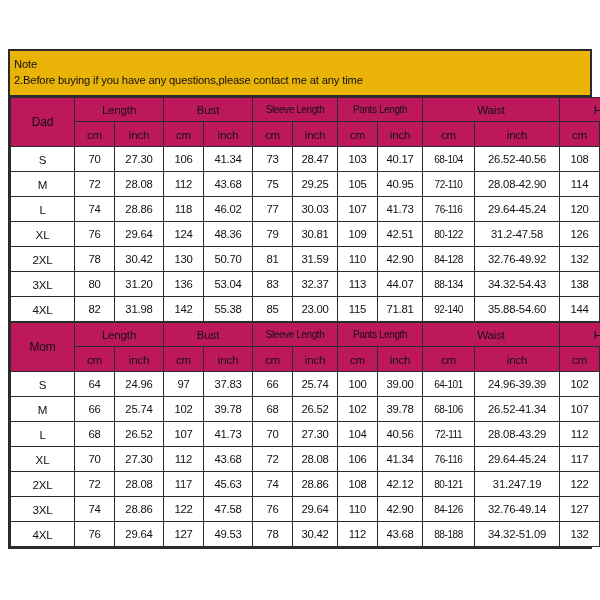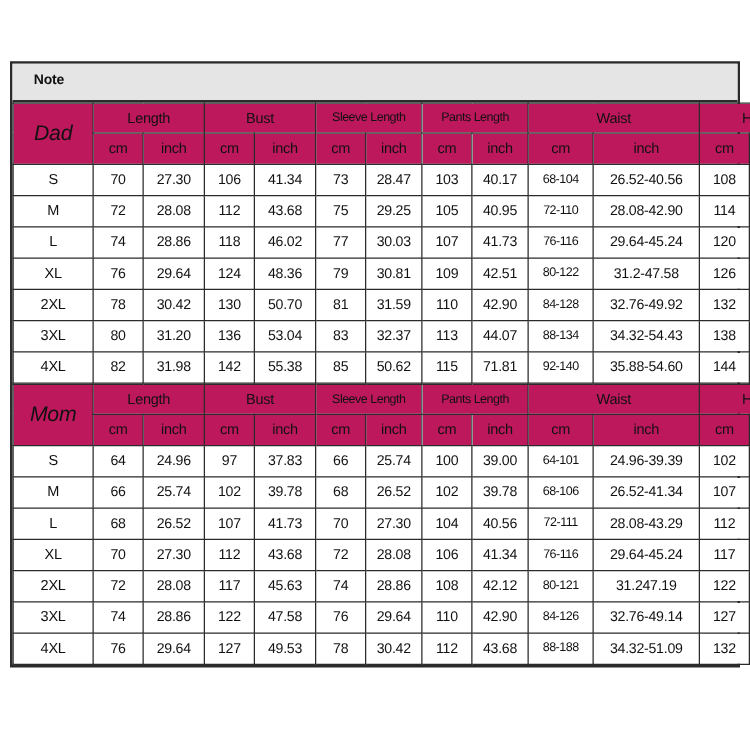--- a/index.html
+++ b/index.html
@@ -24,24 +24,23 @@
     position: absolute;
     left: 8px;
     top: 49px;
     width: 584px;
     border: 2px solid #2b2b2b;
     background: #ffffff;
     box-sizing: border-box;
   }
   
   .note {
-    padding: 6px 8px 7px 17px;
+    padding: 6px 8px 7px 4px;
     border-bottom: 2px solid #2b2b2b;
-    background: #e5e5e5;
-    font-weight: bold;
+    background: #eab308;
   }
   .note-line {
     font-size: 11.2px;
     line-height: 15.6px;
     white-space: nowrap;
     letter-spacing: -0.15px;
     color: #111111;
   }
   
   table.size-table {
@@ -67,22 +66,21 @@
     background: #be185d;
     font-size: 11.6px;
   }
   table.size-table thead td.grp {
     height: 23px;
   }
   table.size-table thead td.unit {
     height: 24px;
   }
   table.size-table thead td.corner {
-    font-size: 17px;
-    font-style: italic;
+    font-size: 12px;
   }
   table.size-table tbody td {
     background: #ffffff;
   }
   table.size-table tbody td.sz {
     font-size: 11.6px;
   }
   table.size-table td.narrow {
     font-size: 10px;
     letter-spacing: -0.4px;
@@ -104,20 +102,21 @@
   col.c-hin   { width: 45px; }
 </style>
 </head>
 <body>
 
 <div id="root">
   <div class="sheet">
 
     <div class="note">
       <div class="note-line">Note</div>
+      <div class="note-line">2.Before buying if you have any questions,please contact me at any time</div>
     </div>
 
     <div class="tbl-wrap">
       <table class="size-table">
         <colgroup>
           <col class="c-size">
             <col class="c-cm">
             <col class="c-in">
           <col class="c-cm">
             <col class="c-in">
@@ -246,21 +245,21 @@
             <td>138</td>
             <td>53.82</td>
           </tr>
           <tr>
             <td class="sz">4XL</td>
             <td>82</td>
             <td>31.98</td>
             <td>142</td>
             <td>55.38</td>
             <td>85</td>
-            <td>50.62</td>
+            <td>23.00</td>
             <td>115</td>
             <td>71.81</td>
             <td class="narrow">92-140</td>
             <td>35.88-54.60</td>
             <td>144</td>
             <td>56.16</td>
           </tr>
         </tbody>
       </table>
     </div>

